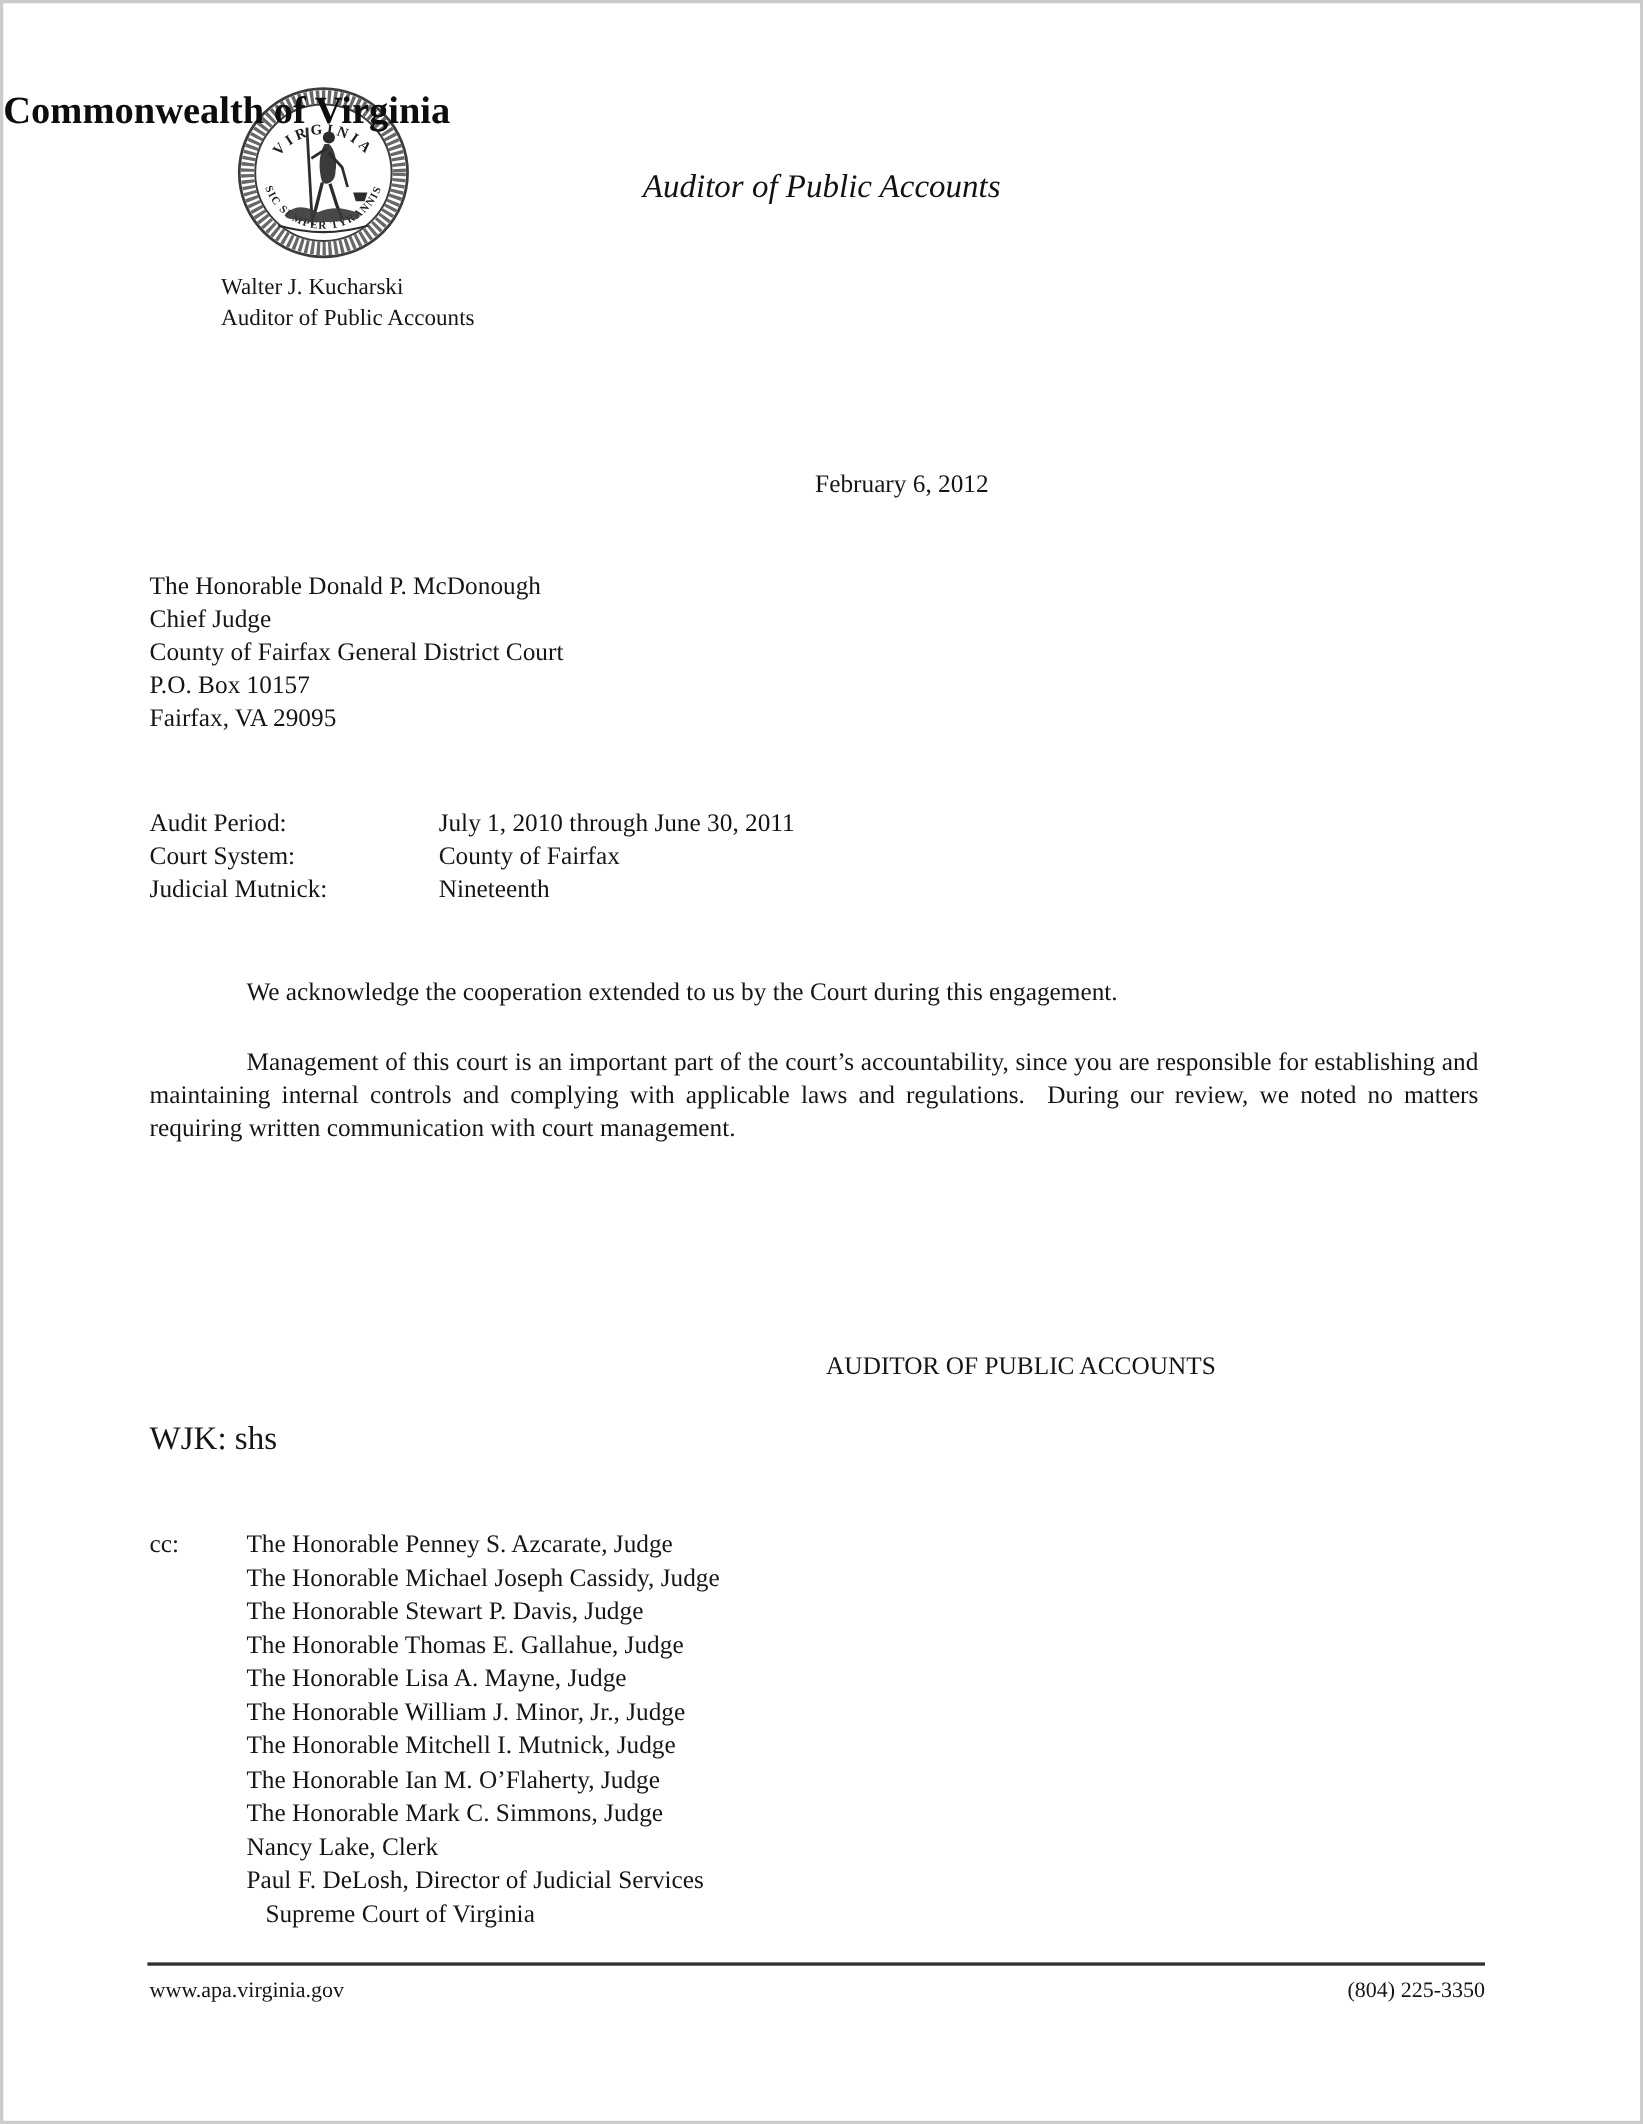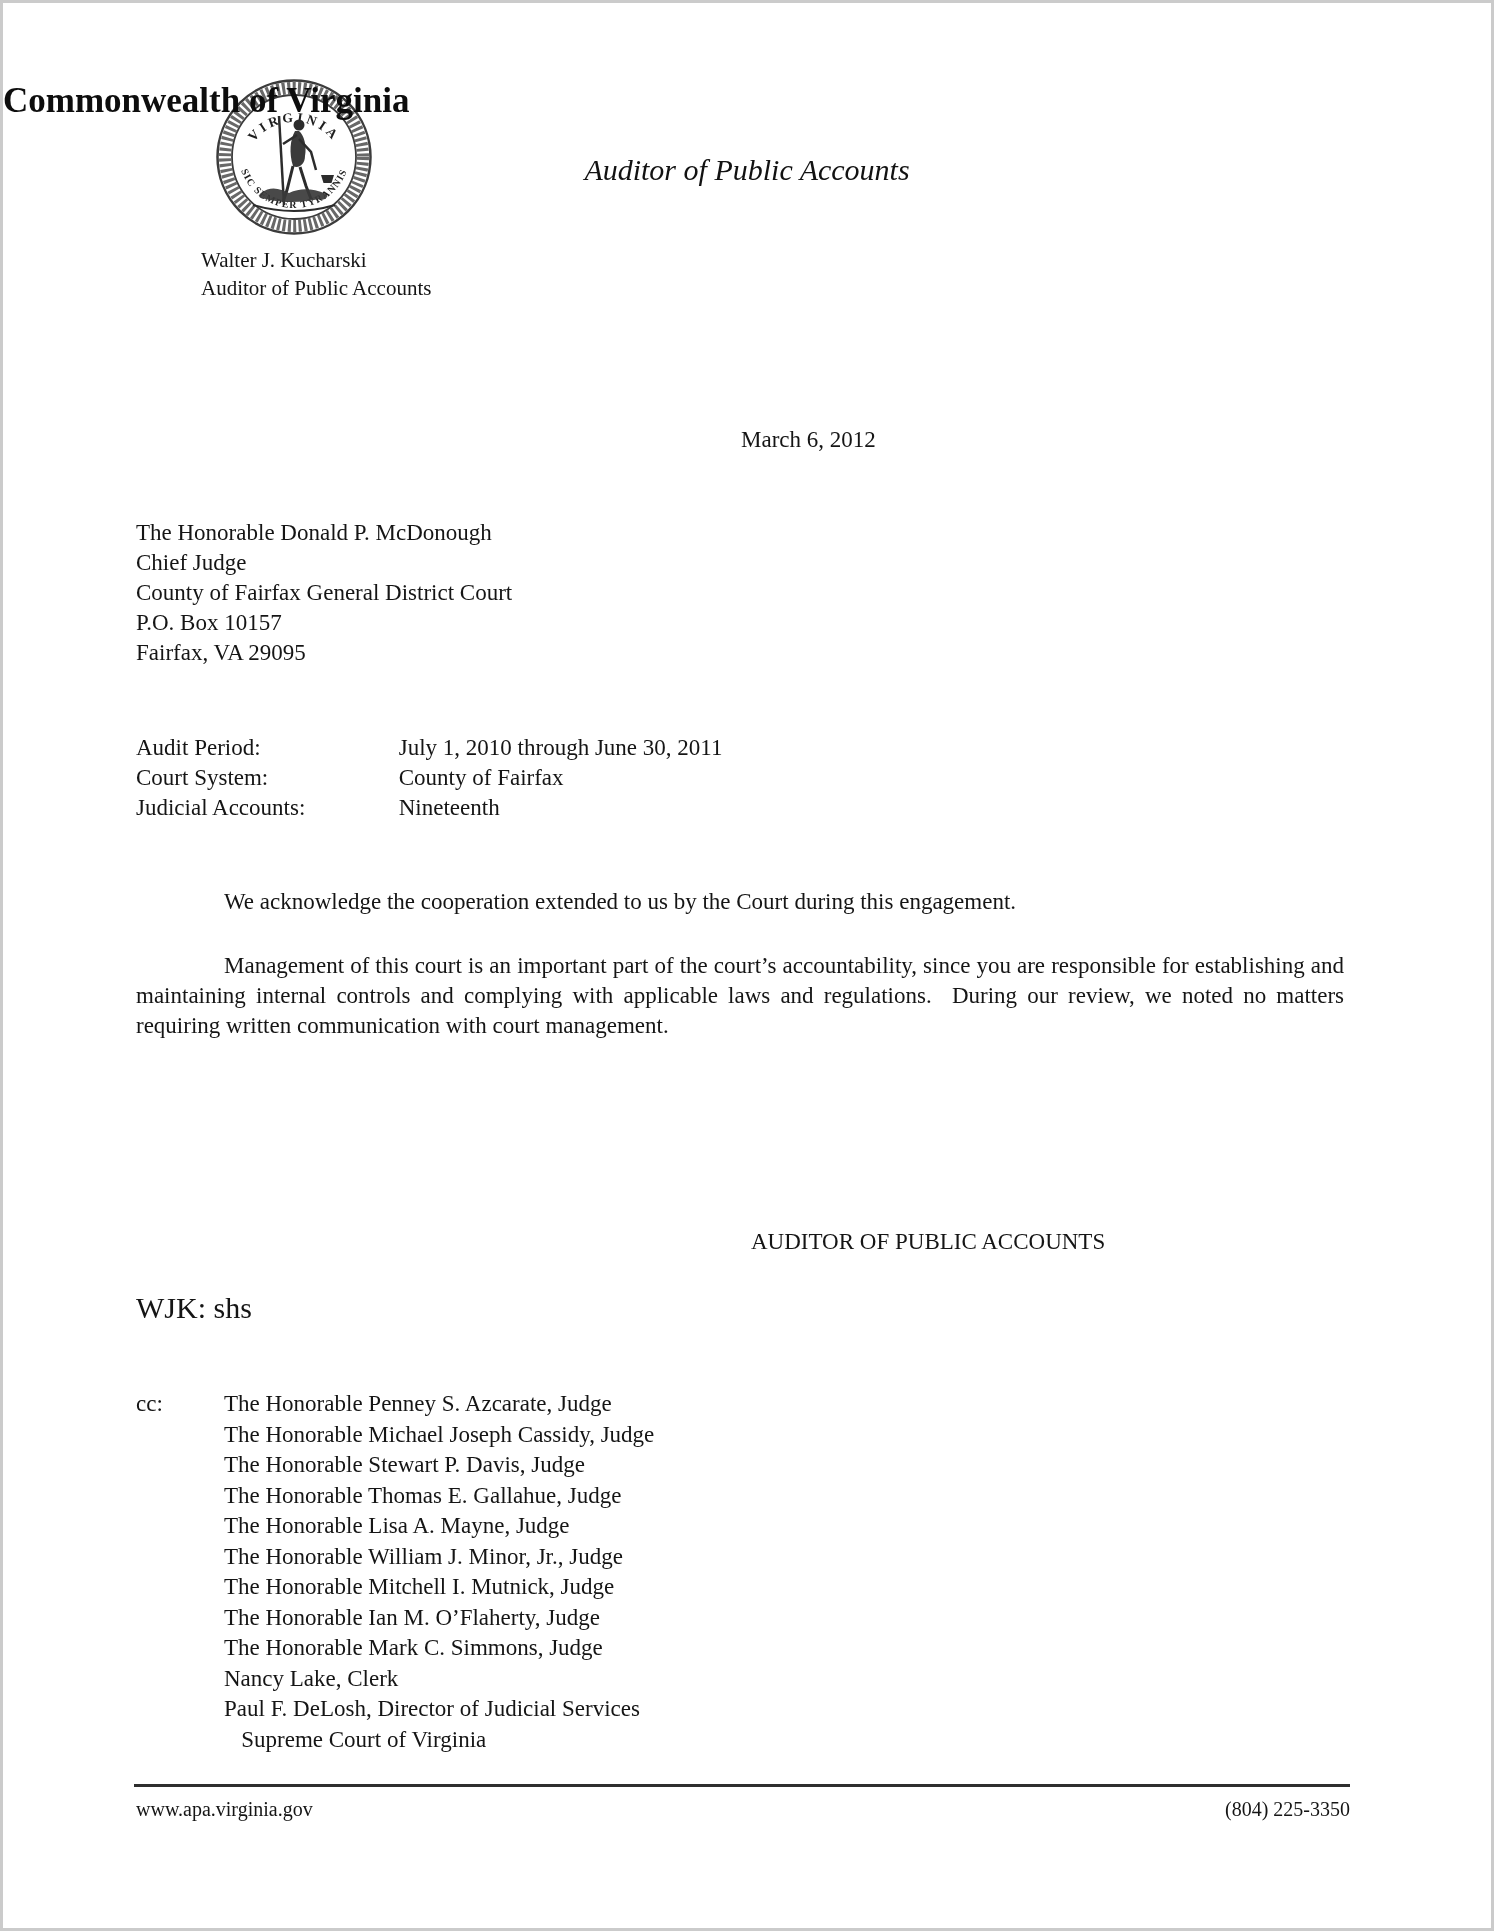--- a/index.html
+++ b/index.html
@@ -98,41 +98,41 @@
 
   <h1 class="abs title">Commonwealth of Virginia</h1>
   <div class="abs subtitle">Auditor of Public Accounts</div>
 
   <div class="abs official-block">
     <div>Walter J. Kucharski</div>
     <div>Auditor of Public Accounts</div>
   </div>
 
 
-  <div class="abs date-line">March 6, 2012</div>
+  <div class="abs date-line">February 6, 2012</div>
 
   <div class="abs recipient">
       <div class="line">The Honorable Donald P. McDonough</div>
       <div class="line">Chief Judge</div>
       <div class="line">County of Fairfax General District Court</div>
       <div class="line">P.O. Box 10157</div>
       <div class="line">Fairfax, VA 29095</div>
     </div>
 
   <div class="abs audit-info">
     <div class="row">
       <span class="lbl">Audit Period:</span>
       <span class="val">July 1, 2010 through June 30, 2011</span>
     </div>
     <div class="row">
       <span class="lbl">Court System:</span>
       <span class="val">County of Fairfax</span>
     </div>
     <div class="row">
-      <span class="lbl">Judicial Accounts:</span>
+      <span class="lbl">Judicial Mutnick:</span>
       <span class="val">Nineteenth</span>
     </div>
   </div>
 
   <div class="abs paragraphs">
       <p class="para">We acknowledge the cooperation extended to us by the Court during this engagement.</p>
       <p class="para">Management of this court is an important part of the court’s accountability, since you are responsible for establishing and maintaining internal controls and complying with applicable laws and regulations.  During our review, we noted no matters requiring written communication with court management.</p>
     </div>
 
   <div class="abs sig-line">AUDITOR OF PUBLIC ACCOUNTS</div>

